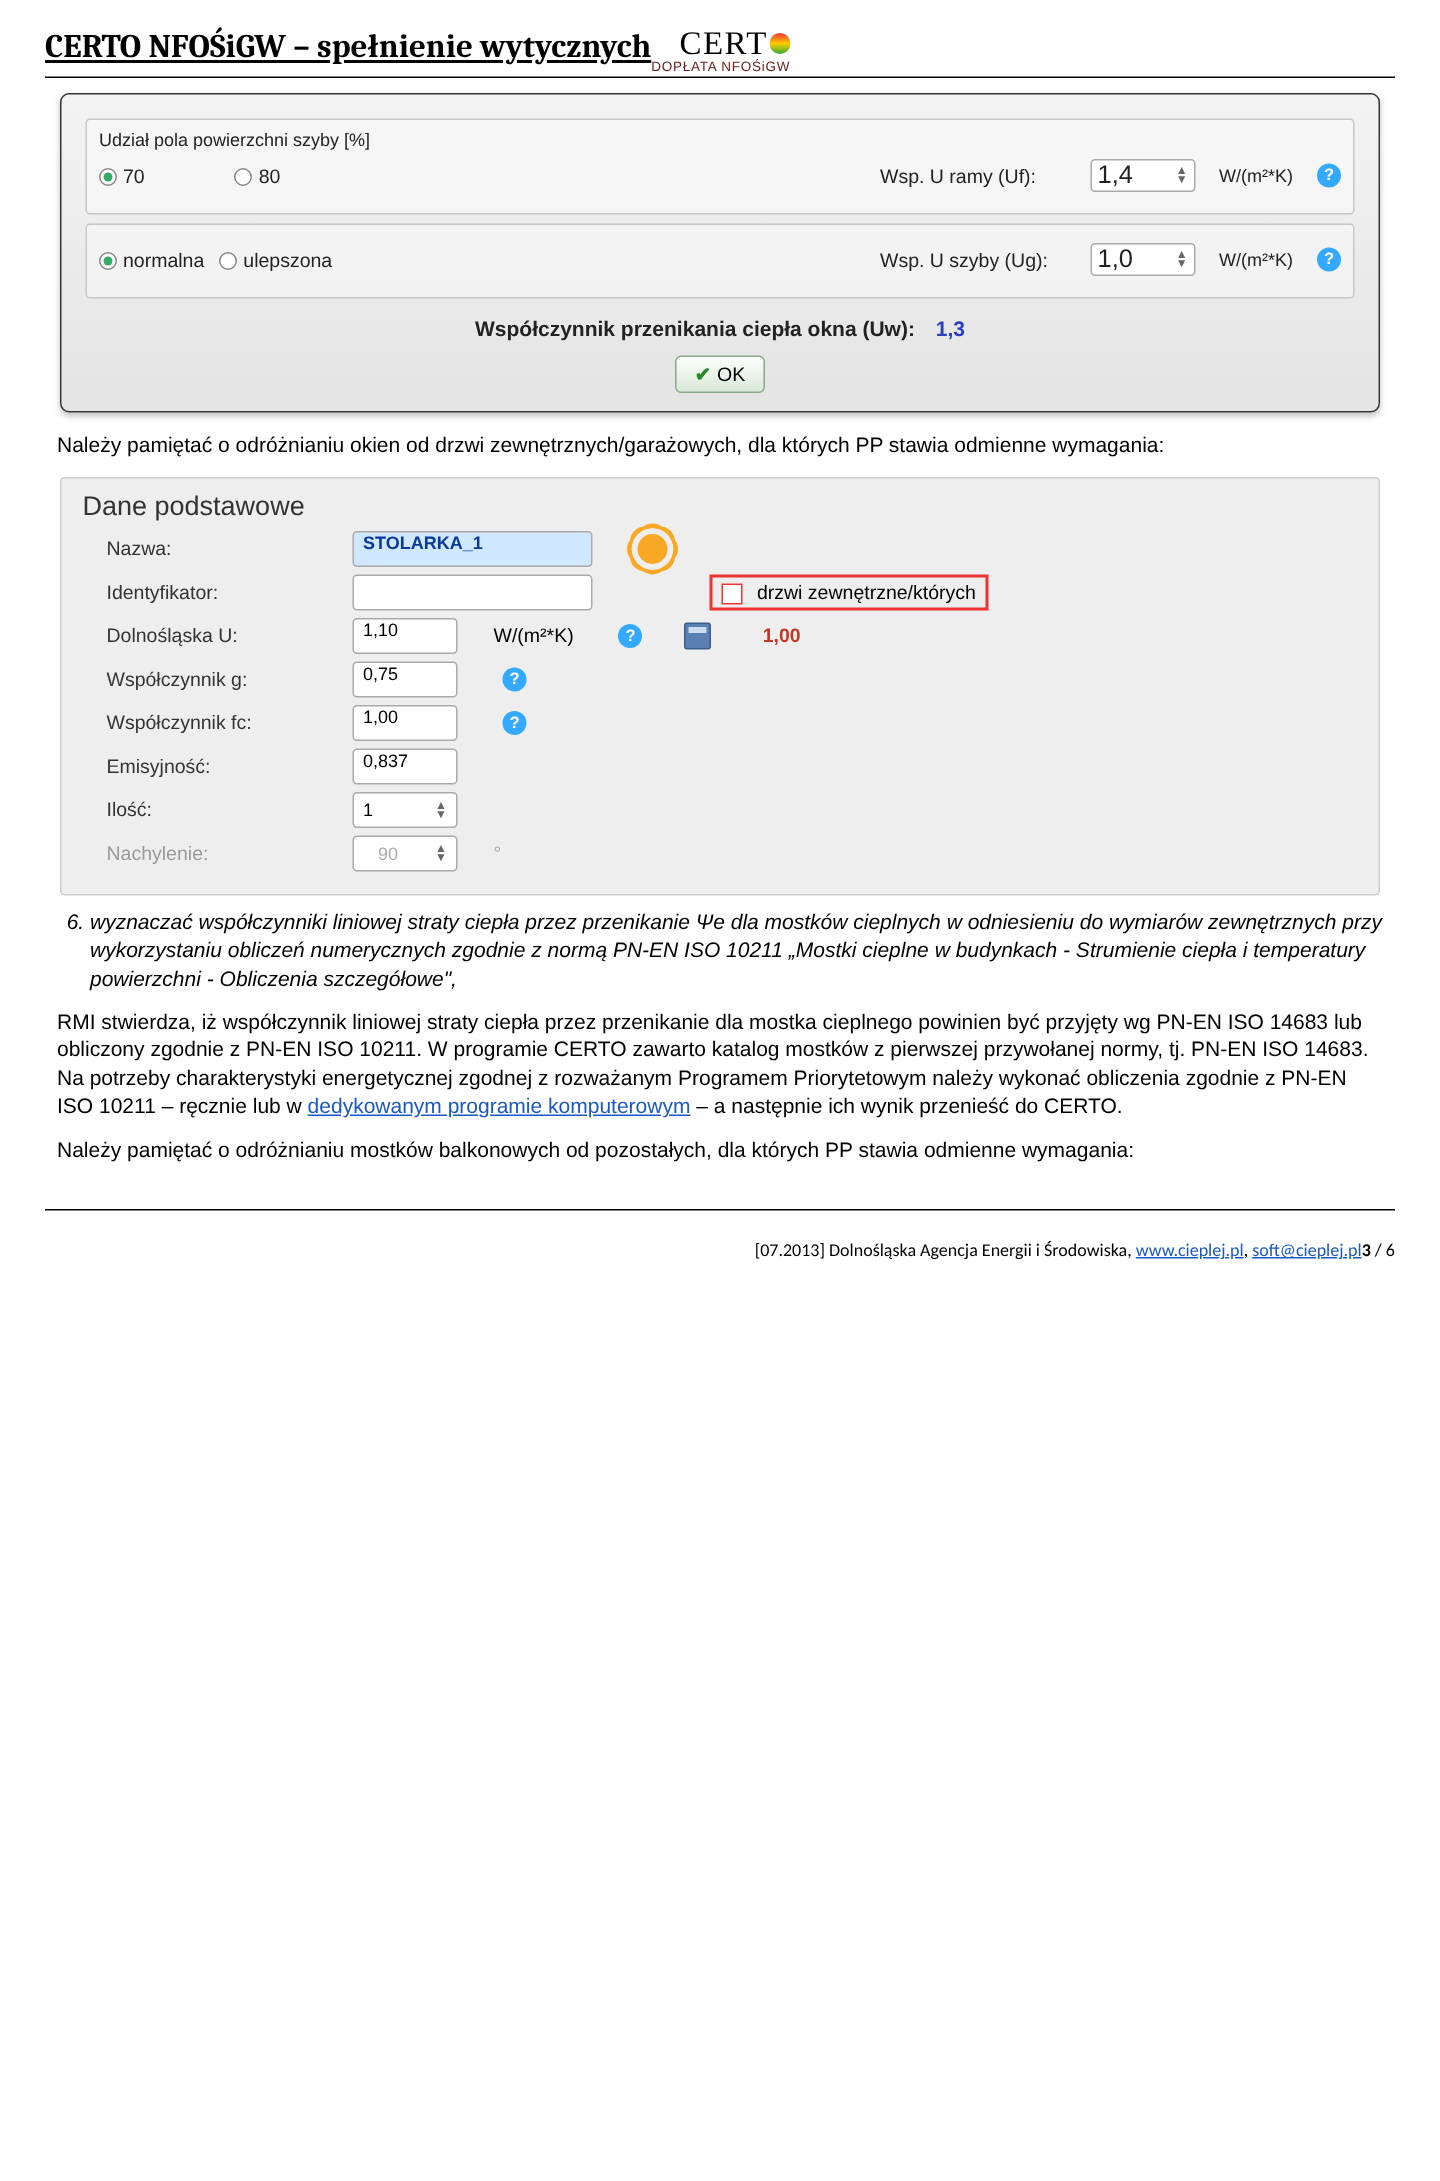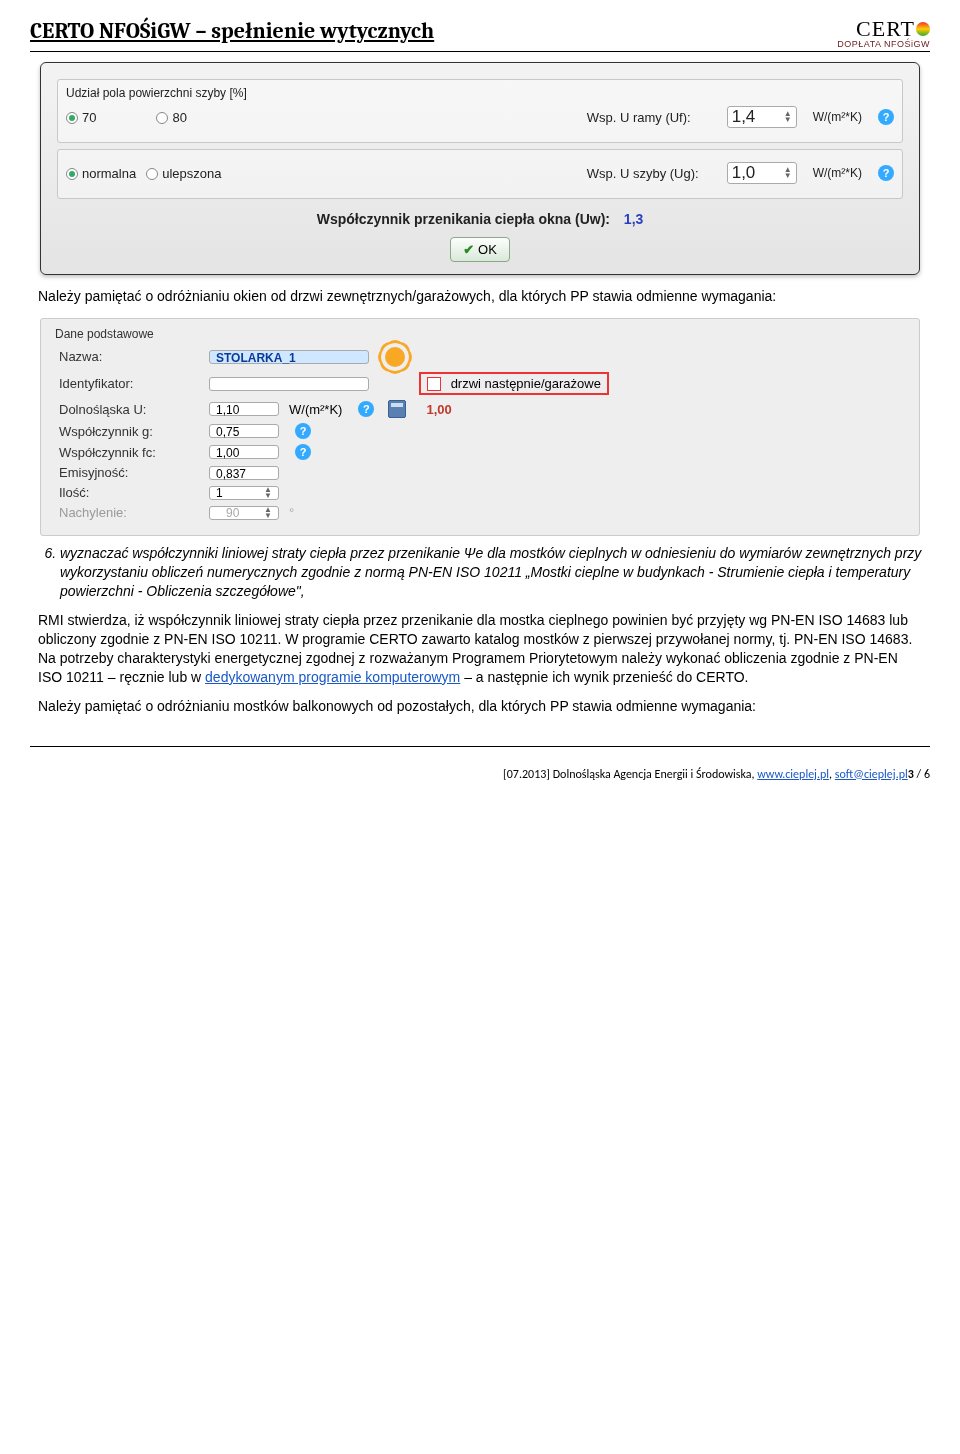--- a/index.html
+++ b/index.html
@@ -6,21 +6,21 @@
   body {
     font-family: Verdana, Geneva, sans-serif;
     font-size: 12px;
     background: #fff;
     color: #000;
     width: 960px;
     padding: 18px 30px 18px 30px;
   }
   .header {
     display: flex;
-    justify-content: space-between;
+    justify-content: flex-start;
     align-items: flex-start;
     border-bottom: 1px solid #000;
     padding-bottom: 2px;
     margin-bottom: 10px;
   }
   .header-title {
     font-family: Cambria, Georgia, serif;
     font-size: 22px;
     font-weight: bold;
     text-decoration: underline;
@@ -93,27 +93,27 @@
 
   
   .panel {
     margin: 6px 10px 8px 10px;
     background: #eee;
     border: 1px solid #ccc;
     border-radius: 3px;
     padding: 8px 14px 10px 14px;
     font-size: 13px;
   }
-  .panel h4 { font-size:12px; font-weight:normal; color:#333; margin-bottom:6px; }
-  .frow { display:flex; align-items:center; gap:10px; margin:5px 4px; }
+  .panel h4 { font-size:18px; font-weight:normal; color:#333; margin-bottom:6px; }
+  .frow { display:flex; align-items:center; gap:24px; margin:5px 16px; }
   .flabel { width: 140px; color:#333; }
   .flabel.dim { color:#9a9a9a; }
   .tinput {
     border:1px solid #aaa; border-radius:3px; background:#fff;
-    height:14px; padding:0 6px; font-size:12px;
+    height:24px; padding:0 6px; font-size:12px;
   }
   .tinput.sel { background:#cfe8ff; color:#0a3a99; font-weight:bold; }
   .tinput.w160 { width:160px; }
   .tinput.w70 { width:70px; }
   .sunicon {
     width:20px; height:20px; display:inline-block;
     background:#f9a825; border-radius:50%; position:relative; margin-left:6px;
   }
   .sunicon::after{
     content:""; position:absolute; inset:-4px; border-radius:50%;
@@ -209,21 +209,21 @@
     <span class="tinput sel w160">STOLARKA_1</span>
     <span class="sunicon"></span>
   </div>
 
   <div class="frow">
     <span class="flabel">Identyfikator:</span>
     <span class="tinput w160"></span>
     <span style="width:30px"></span>
     <span class="redbox">
       <span class="chkbox"></span>
-      <span>drzwi następnie/garażowe</span>
+      <span>drzwi zewnętrzne/których</span>
     </span>
   </div>
 
   <div class="frow">
     <span class="flabel">Dolnośląska U:</span>
     <span class="tinput w70">1,10</span>
     <span>W/(m²*K)</span>
     <span class="help">?</span>
     <span class="calcicon"></span>
     <span class="redval">1,00</span>

